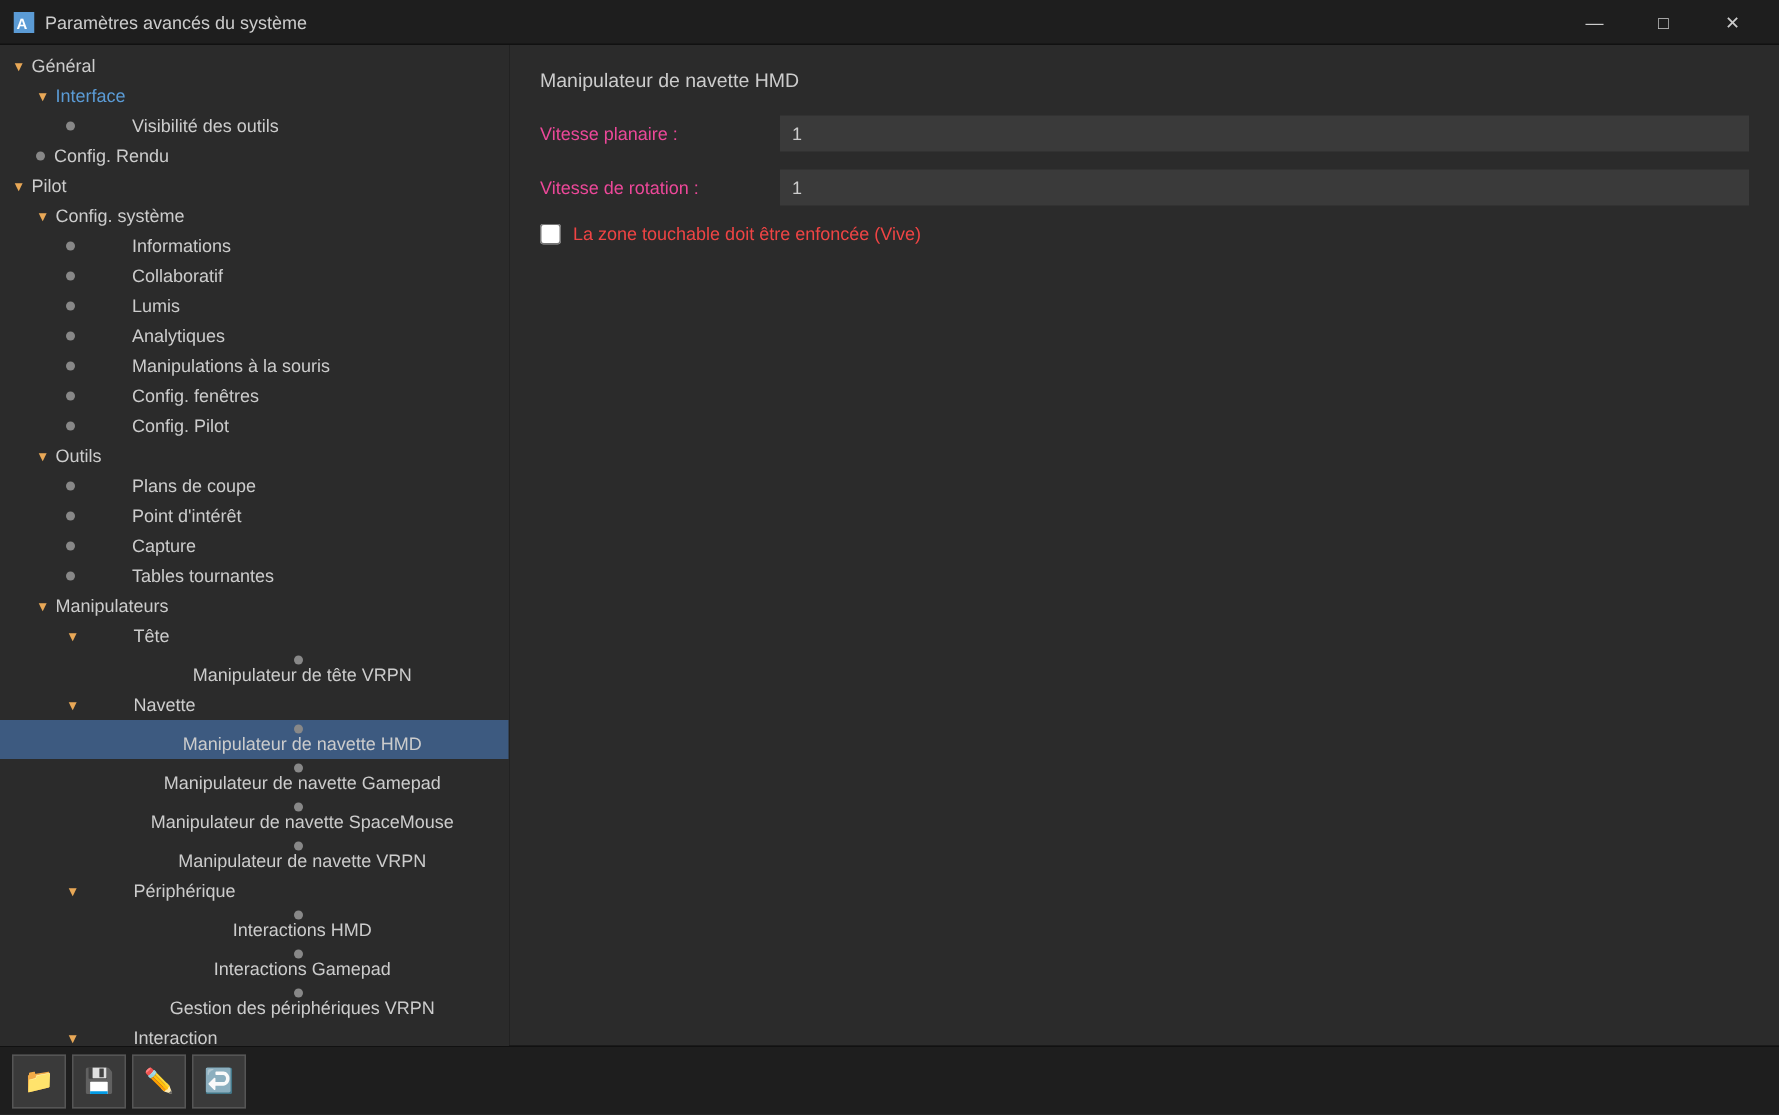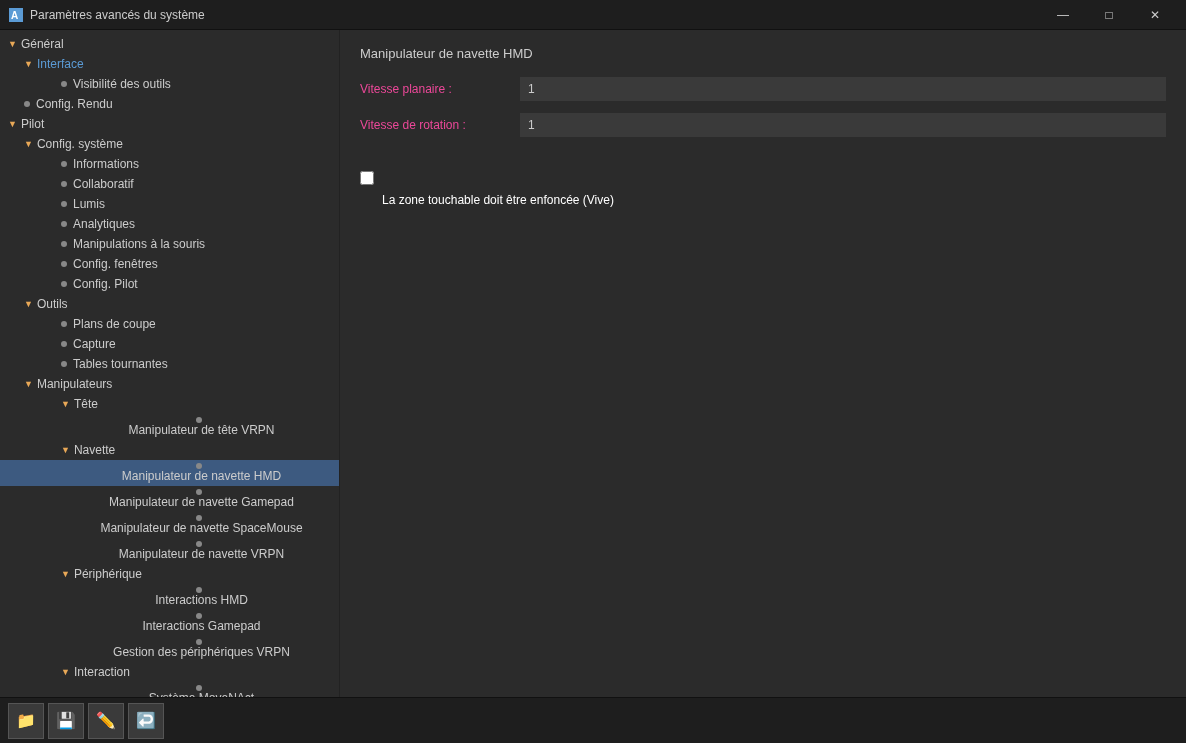--- a/index.html
+++ b/index.html
@@ -96,21 +96,21 @@
     .tree-item.selected {
       background: #3d5a80;
     }
     .tree-item .label {
       color: inherit;
     }
 
     
     .level-0 { padding-left: 8px; }
     .level-1 { padding-left: 24px; }
-    .level-2 { padding-left: 61px; }
+    .level-2 { padding-left: 44px; gap: 32px; }
     .level-3 { padding-left: 64px; flex-direction: column; }
 
     .tree-item .dot {
       width: 6px;
       height: 6px;
       border-radius: 50%;
       background: #888;
       margin-right: 6px;
       flex-shrink: 0;
     }
@@ -164,23 +164,22 @@
     }
     .checkbox-row input[type="checkbox"] {
       margin-right: 8px;
       width: 14px;
       height: 14px;
       accent-color: #5b9bd5;
       background: #3a3a3a;
       border: 1px solid #666;
     }
     .checkbox-label {
-      color: #ffffff;
-      font-size: 12px;
-      margin-top: 44px;
+      color: #ef4444;
+      font-size: 12px;
     }
 
     
     .bottom-toolbar {
       height: 46px;
       background: #1e1e1e;
       border-top: 1px solid #111;
       display: flex;
       align-items: center;
       padding: 0 8px;
@@ -276,20 +275,24 @@
       <div class="tree-item level-1">
         <span class="triangle">▼</span>
         <span class="label">Outils</span>
       </div>
       <div class="tree-item level-2">
         <span class="dot"></span>
         <span class="label">Plans de coupe</span>
       </div>
       <div class="tree-item level-2">
         <span class="dot"></span>
+        <span class="label">Point d'intérêt</span>
+      </div>
+      <div class="tree-item level-2">
+        <span class="dot"></span>
         <span class="label">Capture</span>
       </div>
       <div class="tree-item level-2">
         <span class="dot"></span>
         <span class="label">Tables tournantes</span>
       </div>
       <div class="tree-item level-1">
         <span class="triangle">▼</span>
         <span class="label">Manipulateurs</span>
       </div>

